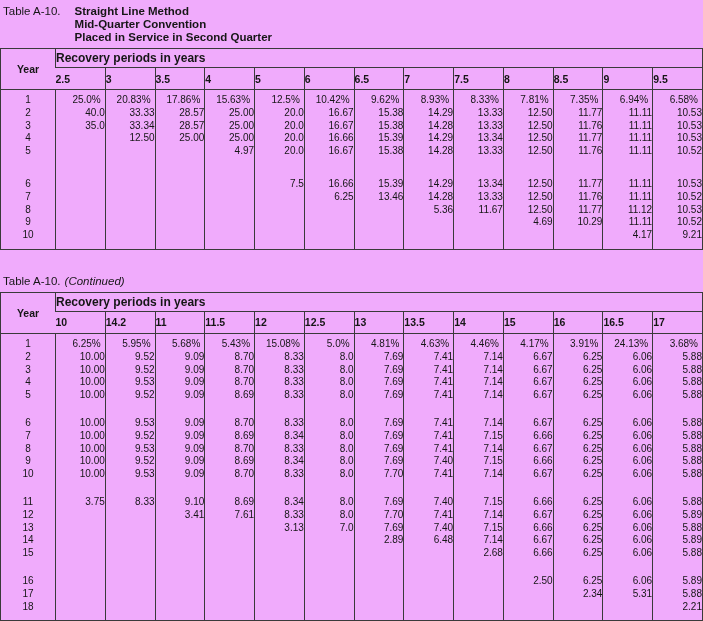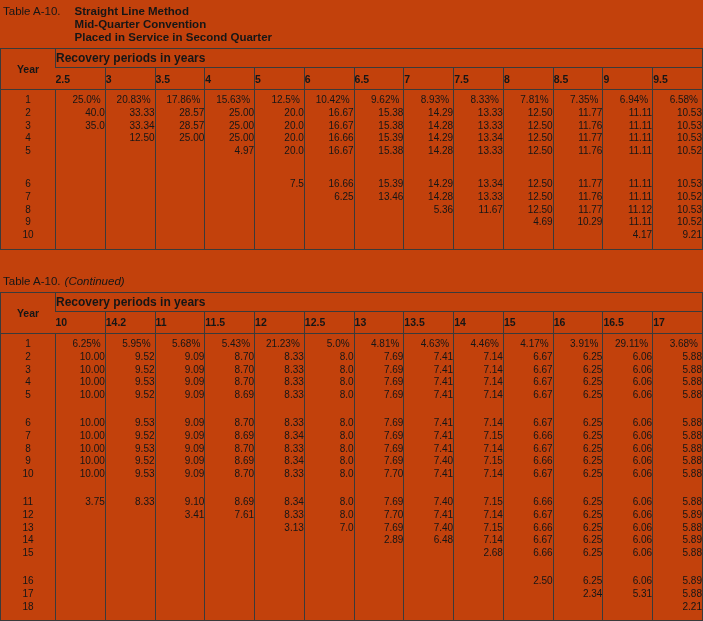--- a/index.html
+++ b/index.html
@@ -1,20 +1,20 @@
 <!DOCTYPE html>
 <html><head>
 <meta charset="utf-8">
 <style>
   html, body { margin: 0; padding: 0; background: #ffffff; }
   .page {
     width: 703px;
     height: 621px;
     box-sizing: border-box;
-    background: #c2410c;
+    background: #f0abfc;
     color: #161616;
     font-family: "Liberation Sans", "DejaVu Sans", sans-serif;
     overflow: hidden;
   }
   .doc-title {
     display: flex;
     align-items: flex-start;
     gap: 14px;
     padding: 5px 0 0 3px;
     font-size: 11.5px;
@@ -382,28 +382,28 @@
           <td></td>
           <td></td>
           <td></td>
         </tr>
         <tr>
           <td class="year">1</td>
           <td class="num pct">6.25%</td>
           <td class="num pct">5.95%</td>
           <td class="num pct">5.68%</td>
           <td class="num pct">5.43%</td>
-          <td class="num pct">21.23%</td>
+          <td class="num pct">15.08%</td>
           <td class="num pct">5.0%</td>
           <td class="num pct">4.81%</td>
           <td class="num pct">4.63%</td>
           <td class="num pct">4.46%</td>
           <td class="num pct">4.17%</td>
           <td class="num pct">3.91%</td>
-          <td class="num pct">29.11%</td>
+          <td class="num pct">24.13%</td>
           <td class="num pct">3.68%</td>
         </tr>
         <tr>
           <td class="year">2</td>
           <td class="num">10.00</td>
           <td class="num">9.52</td>
           <td class="num">9.09</td>
           <td class="num">8.70</td>
           <td class="num">8.33</td>
           <td class="num">8.0</td>

